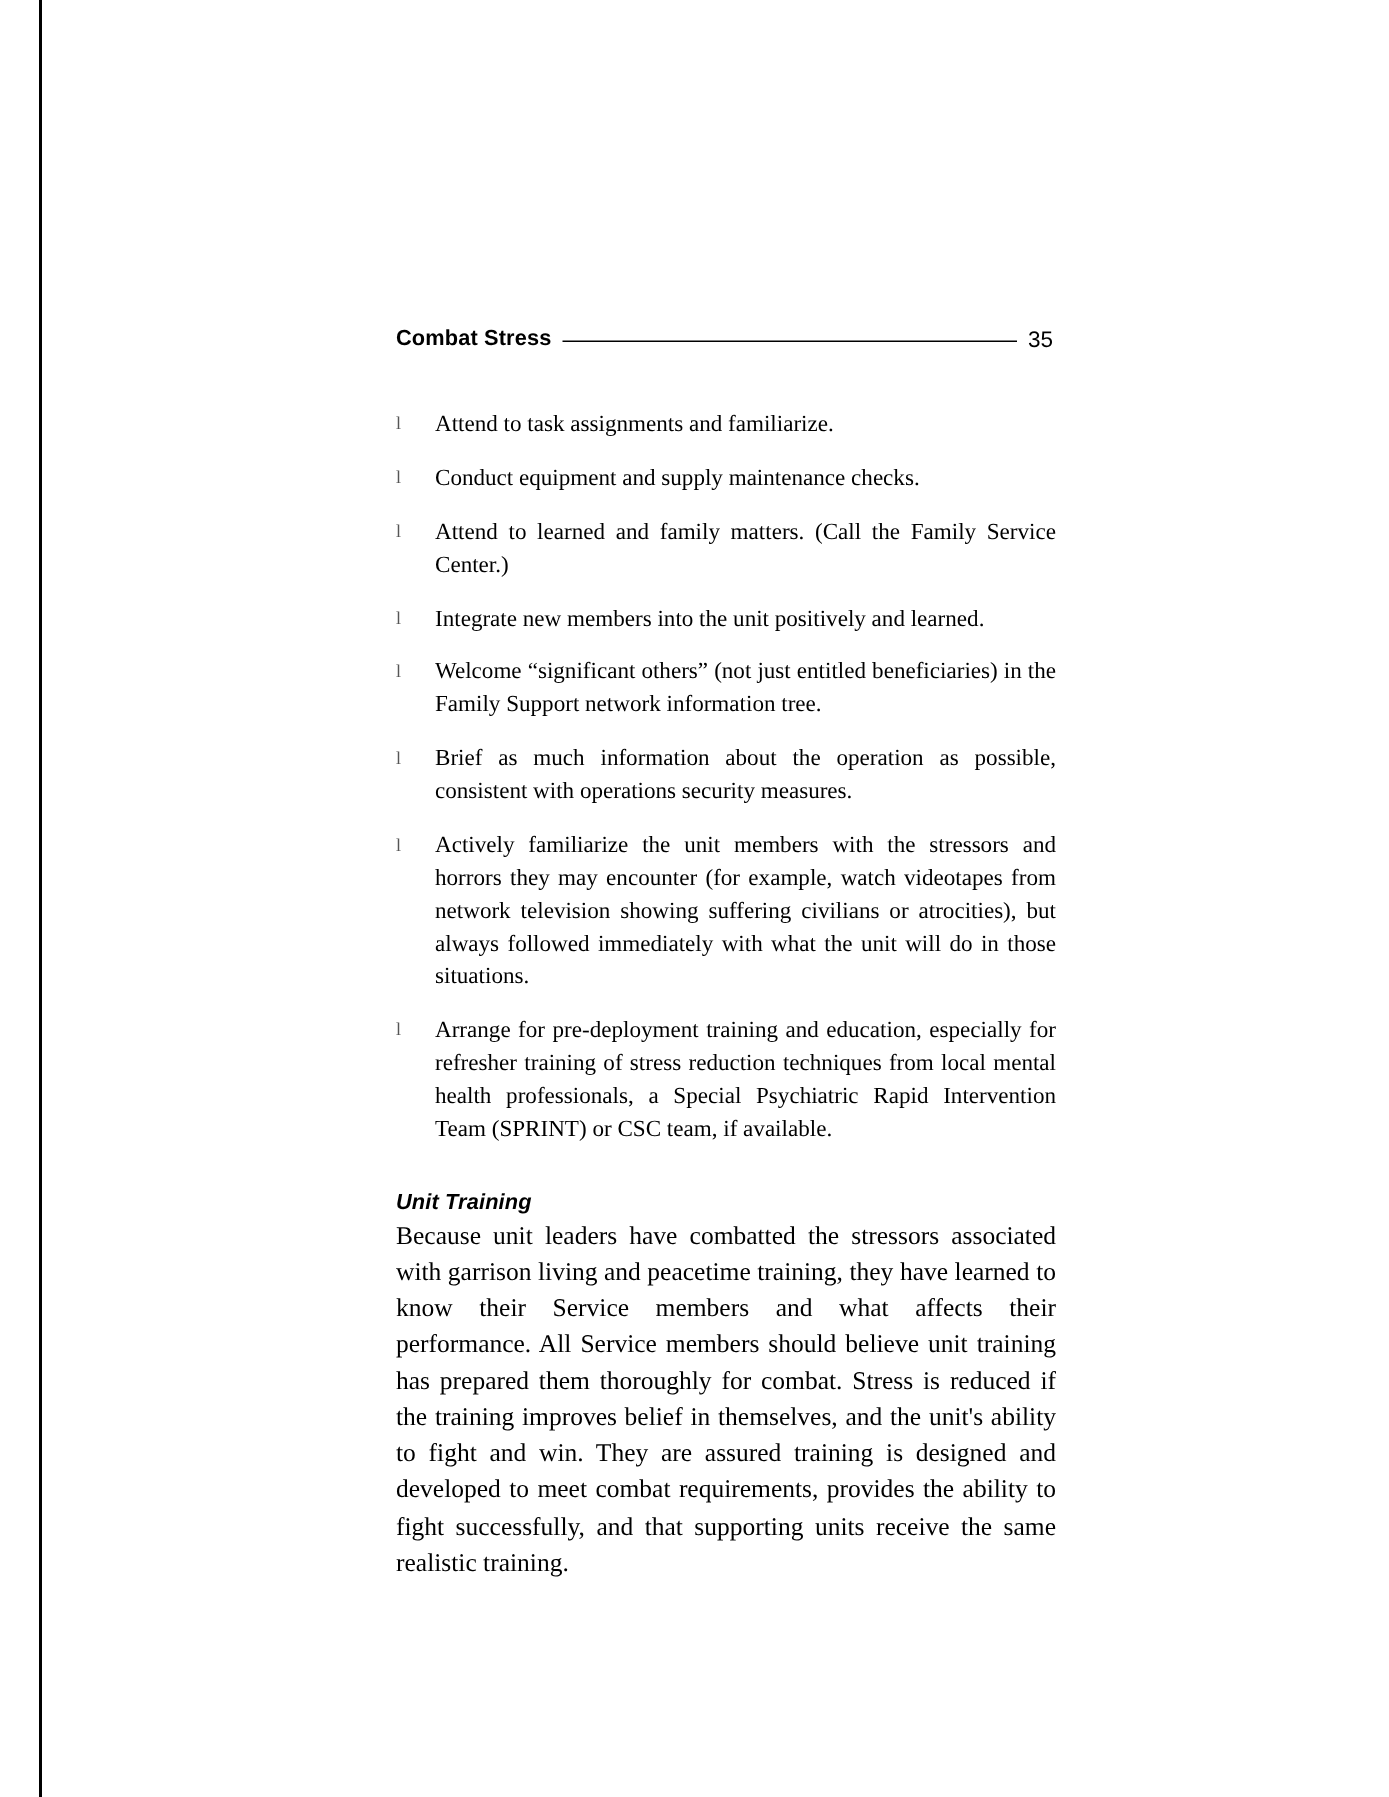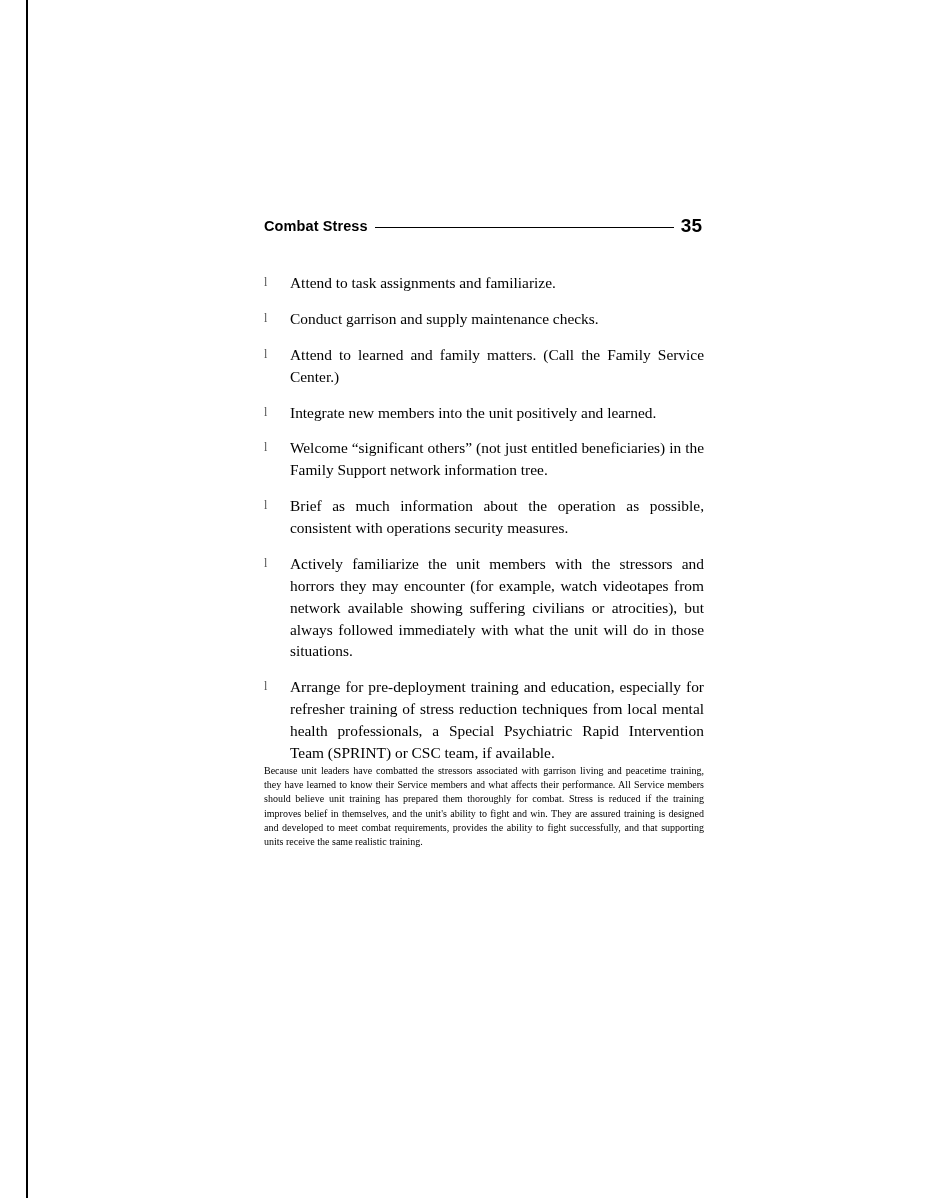--- a/index.html
+++ b/index.html
@@ -53,22 +53,22 @@
     color: #000;
   }
   .header-rule {
     flex: 1 1 auto;
     height: 0;
     border-top: 1.4px solid #000;
     margin: 2px 7px 0 7px;
   }
   .header-page {
     font-family: "Liberation Sans", sans-serif;
-    font-weight: bold;
-    font-size: 19px;
+    font-weight: normal;
+    font-size: 15px;
     white-space: nowrap;
     color: #000;
   }
 
   
   .content {
     position: absolute;
     left: 252px;
     top: 272px;
     width: 440px;
@@ -107,21 +107,21 @@
     margin-top: 30px;
     margin-bottom: 2px;
     font-family: "Liberation Sans", sans-serif;
     font-style: italic;
     font-weight: bold;
     font-size: 14.5px;
     letter-spacing: 0.1px;
   }
   p.para {
     margin: 0;
-    font-size: 10px;
+    font-size: 17px;
     line-height: 1.425;
     text-align: justify;
     text-justify: inter-word;
   }
 </style>
 </head>
 <body>
 
 <div class="page">
 
@@ -135,44 +135,45 @@
 
   <div class="content">
 
     <ul class="bullets">
       <li>
         <span class="bullet-mark">l</span>
         <span class="bullet-text">Attend to task assignments and familiarize.</span>
       </li>
       <li>
         <span class="bullet-mark">l</span>
-        <span class="bullet-text">Conduct garrison and supply maintenance checks.</span>
+        <span class="bullet-text">Conduct equipment and supply maintenance checks.</span>
       </li>
       <li>
         <span class="bullet-mark">l</span>
         <span class="bullet-text">Attend to learned and family matters. (Call the Family Service Center.)</span>
       </li>
       <li>
         <span class="bullet-mark">l</span>
         <span class="bullet-text">Integrate new members into the unit positively and learned.</span>
       </li>
       <li>
         <span class="bullet-mark">l</span>
         <span class="bullet-text">Welcome “significant others” (not just entitled beneficiaries) in the Family Support network information tree.</span>
       </li>
       <li>
         <span class="bullet-mark">l</span>
         <span class="bullet-text">Brief as much information about the operation as possible, consistent with operations security measures.</span>
       </li>
       <li>
         <span class="bullet-mark">l</span>
-        <span class="bullet-text">Actively familiarize the unit members with the stressors and horrors they may encounter (for example, watch videotapes from network available showing suffering civilians or atrocities), but always followed immediately with what the unit will do in those situations.</span>
+        <span class="bullet-text">Actively familiarize the unit members with the stressors and horrors they may encounter (for example, watch videotapes from network television showing suffering civilians or atrocities), but always followed immediately with what the unit will do in those situations.</span>
       </li>
       <li>
         <span class="bullet-mark">l</span>
         <span class="bullet-text">Arrange for pre-deployment training and education, especially for refresher training of stress reduction techniques from local mental health professionals, a Special Psychiatric Rapid Intervention Team (SPRINT) or CSC team, if available.</span>
       </li>
     </ul>
 
+    <div class="subhead">Unit Training</div>
     <p class="para">Because unit leaders have combatted the stressors associated with garrison living and peacetime training, they have learned to know their Service members and what affects their performance. All Service members should believe unit training has prepared them thoroughly for combat. Stress is reduced if the training improves belief in themselves, and the unit's ability to fight and win. They are assured training is designed and developed to meet combat requirements, provides the ability to fight successfully, and that supporting units receive the same realistic training.</p>
 
   </div>
 </div>
 
 </body></html>

